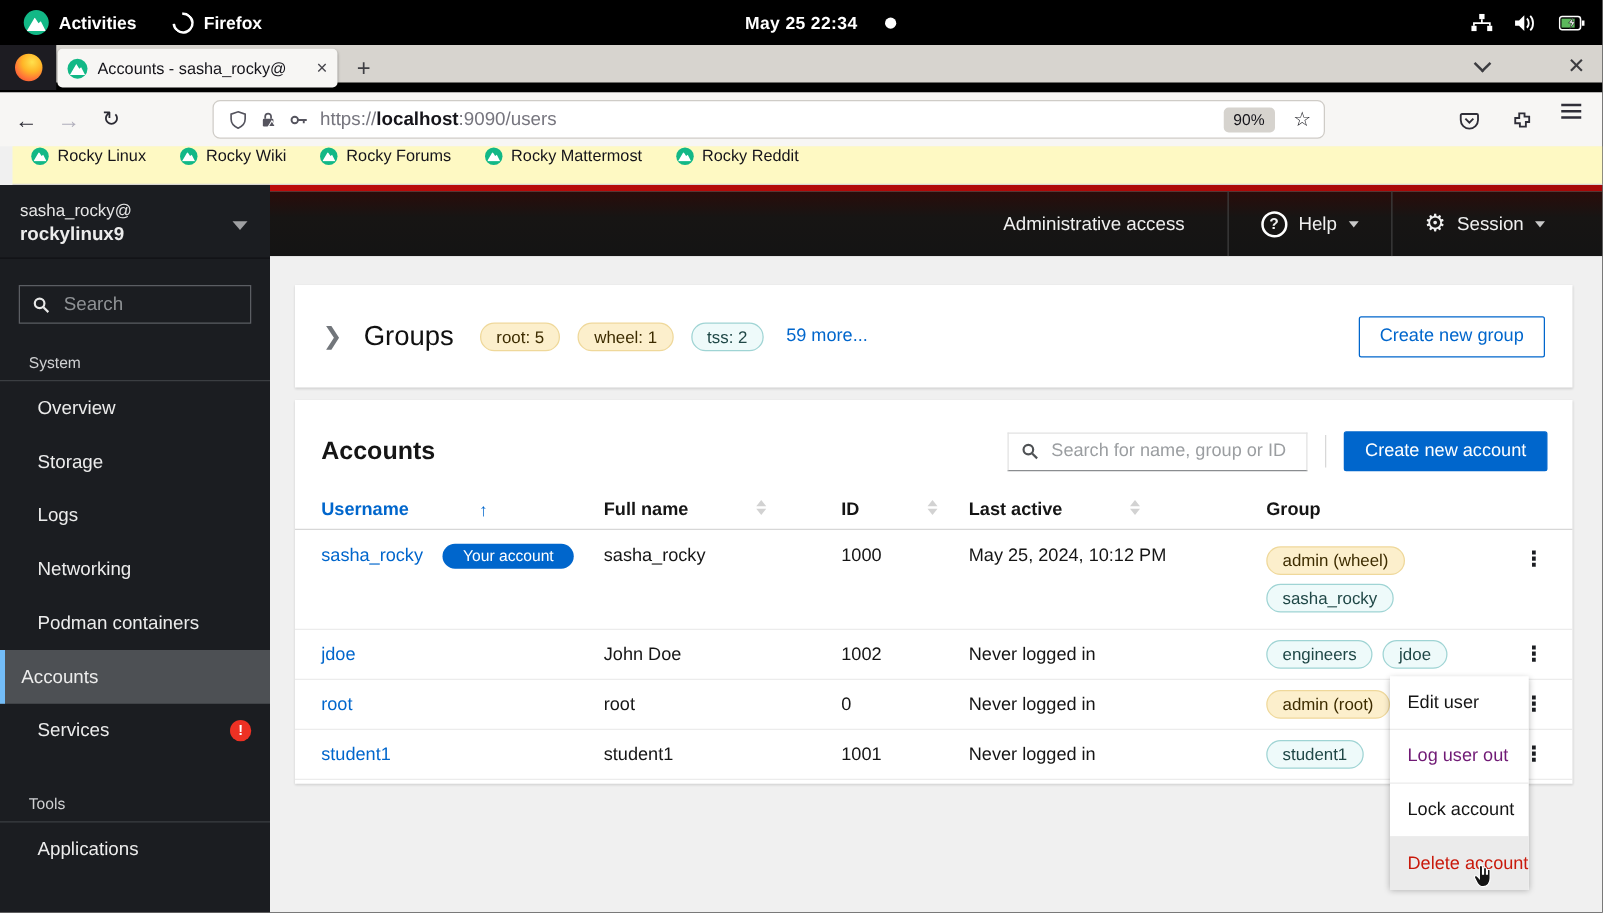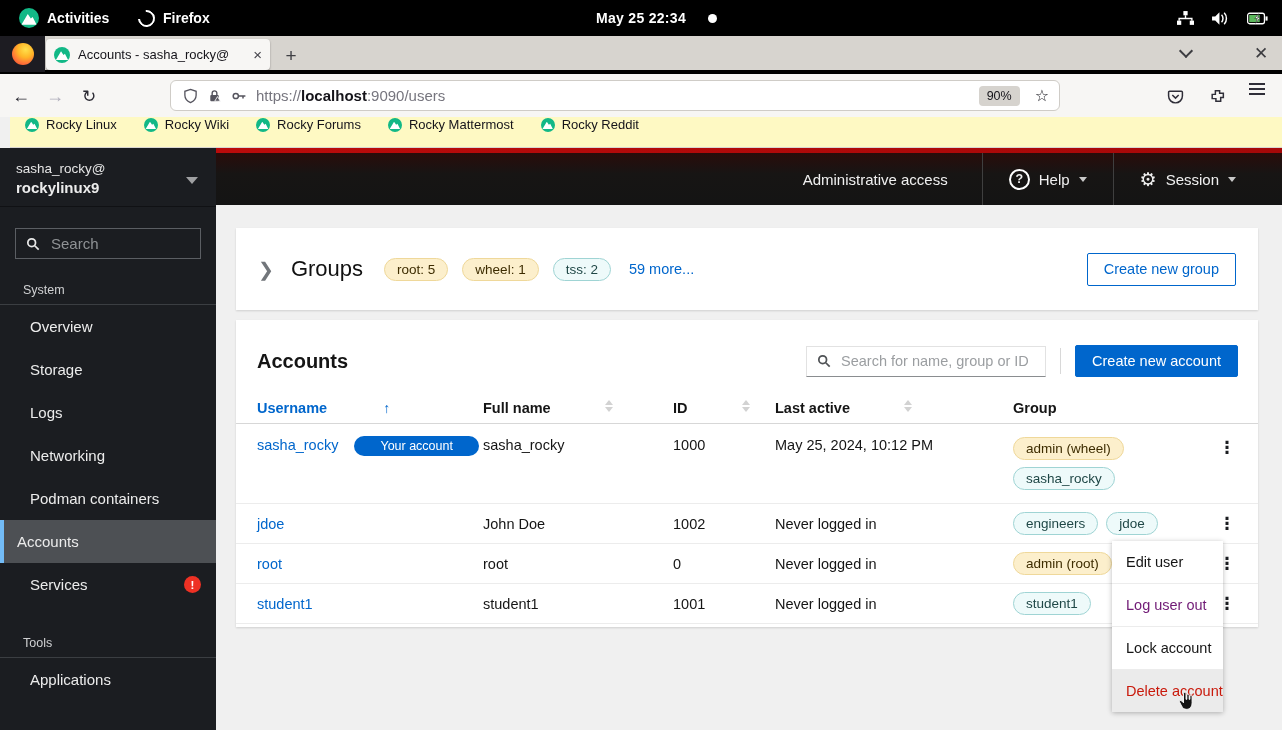--- a/index.html
+++ b/index.html
@@ -17,21 +17,21 @@
   .ff-mono{width:17px;height:17px;border:2.2px solid #fff;border-radius:50%;border-left-color:transparent;
     transform:rotate(40deg);box-sizing:border-box;}
 
   
   .rocky{display:inline-block;border-radius:50%;background:#12b886;position:relative;overflow:hidden;flex:none;}
   .rocky::after{content:"";position:absolute;left:12%;right:12%;bottom:16%;top:30%;background:#fff;
     clip-path:polygon(0 100%,42% 0,62% 42%,74% 28%,100% 100%);}
 
   
   #titlebar{position:absolute;top:36px;left:0;width:100%;height:38px;background:#d7d4cf;
-    border-bottom:4px solid #000000;box-sizing:border-box;}
+    border-bottom:8px solid #000000;box-sizing:border-box;}
   #ff-corner{position:absolute;left:0;top:0;width:45px;height:36px;background:#1d1c22;
     display:flex;align-items:center;justify-content:center;}
   .ff-logo{width:22px;height:22px;border-radius:50%;
     background:radial-gradient(circle at 62% 30%, #ffe14d 0%, #ffb527 38%, #ff7139 68%, #e3451f 100%);}
   #tab{position:absolute;left:46px;top:3px;width:224px;height:31px;background:#f7f6f4;border-radius:4px;
     box-shadow:0 1px 2px rgba(0,0,0,.35);display:flex;align-items:center;gap:8px;padding:0 8px;box-sizing:border-box;}
   #tab .title{flex:1;font-size:13px;color:#15141a;white-space:nowrap;overflow:hidden;}
   .glyph-btn{color:#46454c;font-size:16px;line-height:1;display:flex;align-items:center;justify-content:center;}
   #newtab-btn{position:absolute;left:279px;top:7px;width:24px;height:24px;font-size:19px;color:#3f3f44;}
   .chev{display:inline-block;width:8px;height:8px;border-right:2px solid #3c3c40;border-bottom:2px solid #3c3c40;
@@ -127,21 +127,21 @@
   .th{display:flex;align-items:flex-start;gap:44px;}
   .th.sorted{color:#0066cc;}
   .sort-up{color:#0066cc;font-weight:700;margin-left:12px;font-size:14px;}
   .sort{display:inline-flex;flex-direction:column;gap:2px;margin-left:10px;}
   .sort i{width:0;height:0;border-left:4px solid transparent;border-right:4px solid transparent;}
   .sort .u{border-bottom:5px solid #d2d2d2;} .sort .d{border-top:5px solid #d2d2d2;}
   .data-row{font-size:14.5px;color:#151515;border-bottom:1px solid #ececec;height:40px;}
   .data-row.tall{height:80px;align-items:start;padding-top:13px;}
   .data-row.tall .cell{line-height:17px;}
   a.user-link{color:#0066cc;text-decoration:none;}
-  .your-badge{background:#0066cc;color:#fff;border-radius:12px;padding:3px 26px;font-size:12.5px;margin-left:12px;}
+  .your-badge{background:#0066cc;color:#fff;border-radius:12px;padding:3px 16px;font-size:12.5px;margin-left:12px;}
   .groups-cell{display:flex;gap:8px;flex-wrap:wrap;}
   .groups-cell.stack{flex-direction:column;align-items:flex-start;gap:7px;}
   .kebab{justify-self:end;width:22px;text-align:center;font-size:17px;font-weight:700;color:#1b1d21;line-height:1;}
   .data-row.tall .kebab{margin-top:2px;}
 
   
   #context-menu{position:absolute;left:1112px;top:541px;width:111px;background:#fff;z-index:30;
     box-shadow:0 1px 5px rgba(0,0,0,.28);}
   .menu-item{height:42px;display:flex;align-items:center;padding-left:14px;font-size:14.5px;color:#151515;}
   .menu-item + .menu-item{border-top:1px solid #ececec;}

